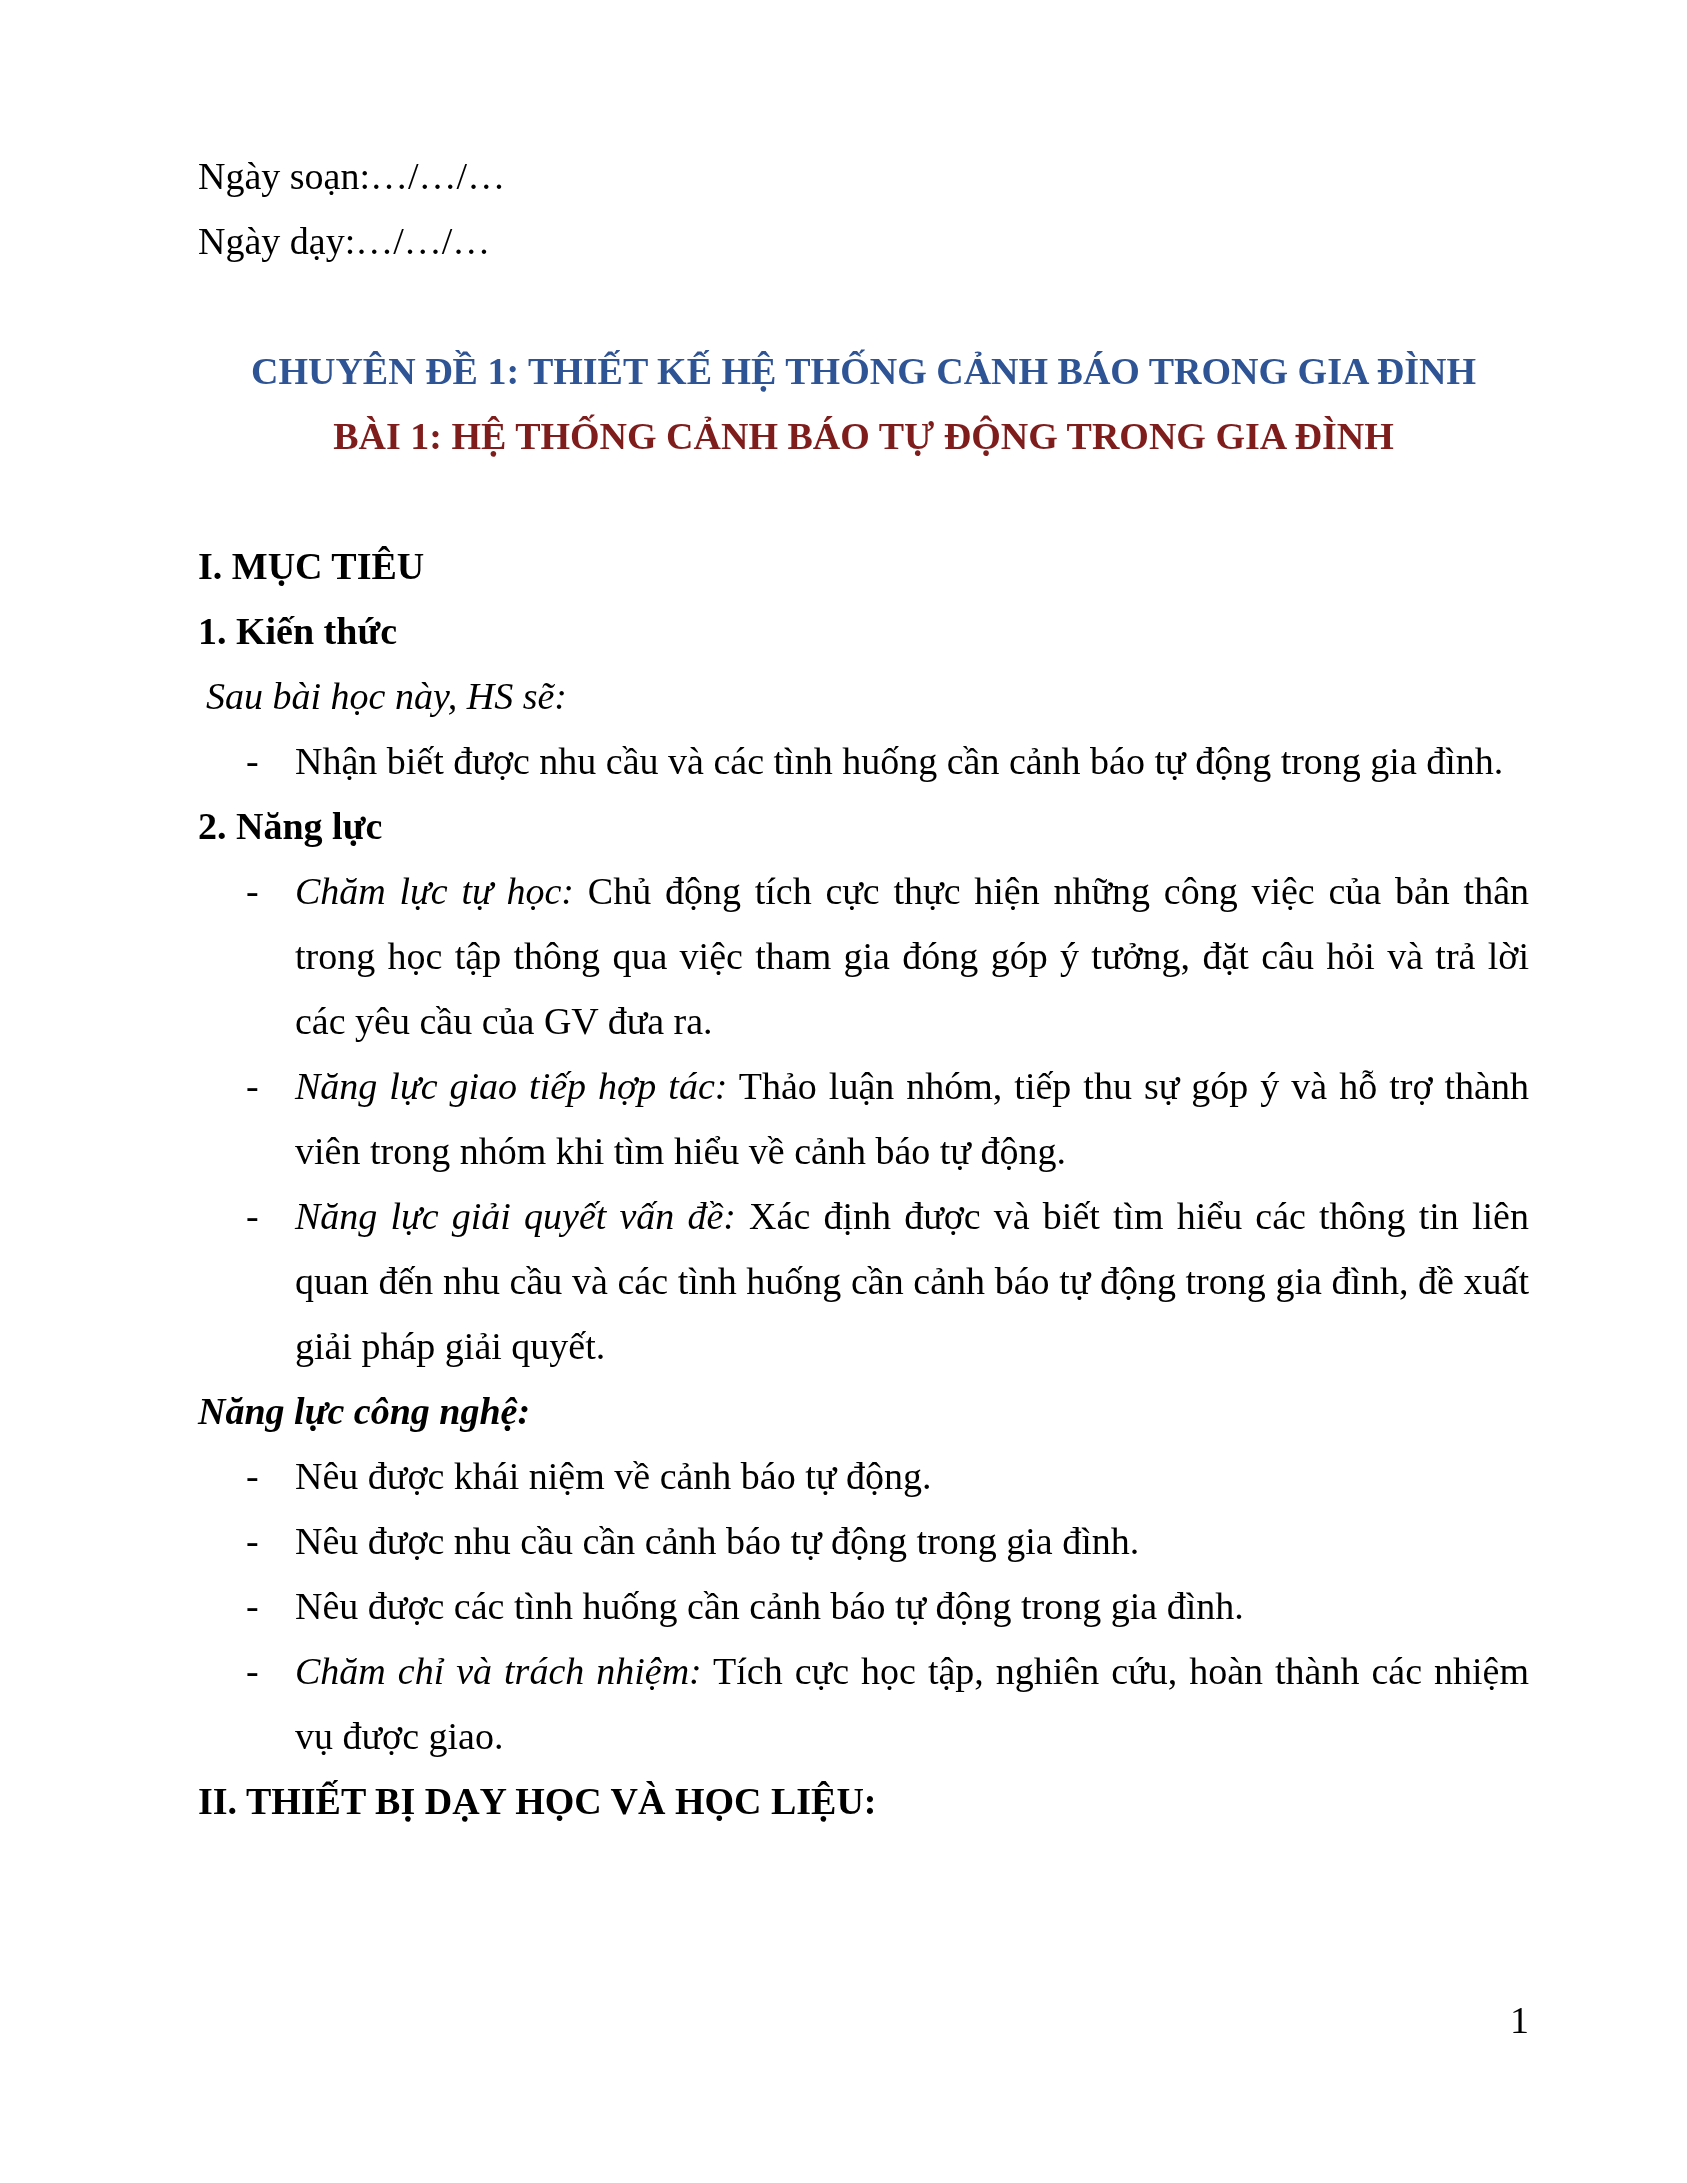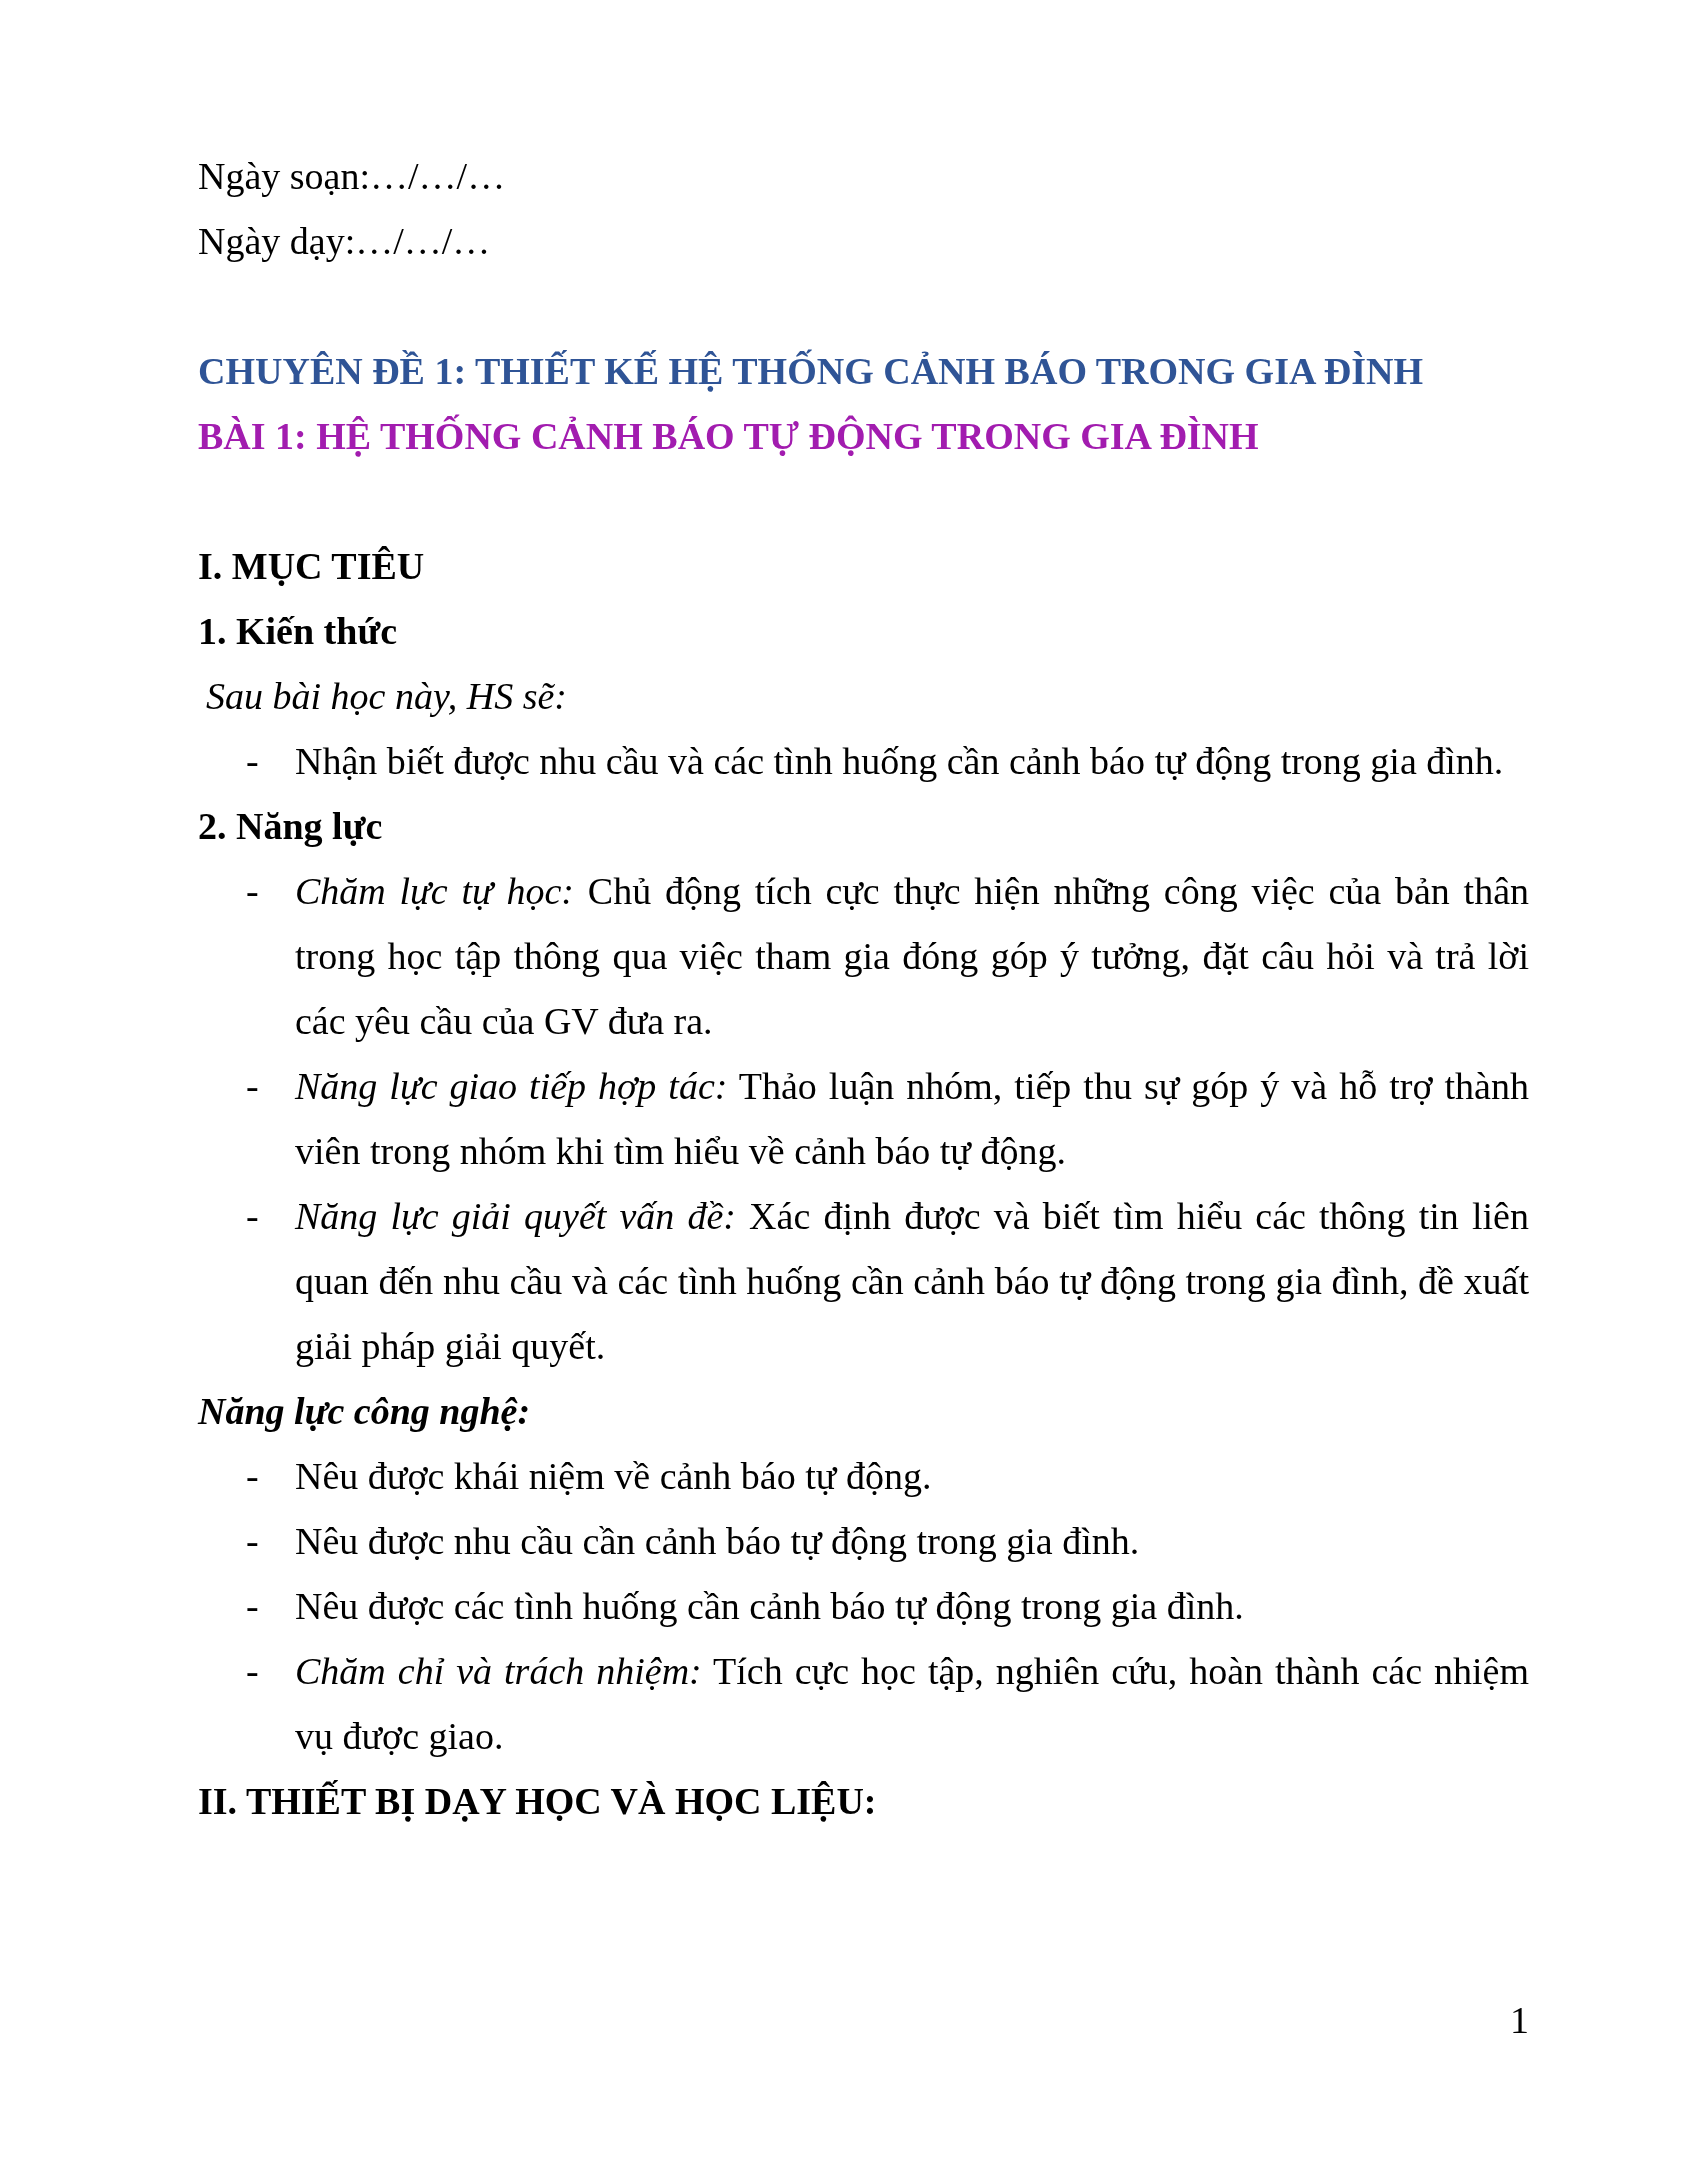--- a/index.html
+++ b/index.html
@@ -20,21 +20,21 @@
   .content {
     position: absolute;
     left: 198px;
     top: 144px;
     width: 1331px;
     font-size: 38px;
     line-height: 65px;
   }
   .line { margin: 0; padding: 0; font-size: 38px; line-height: 65px; font-weight: normal; }
   .blank-line { height: 65px; }
-  .doc-title { text-align: left; font-weight: bold; }
+  .doc-title { text-align: center; font-weight: bold; }
   .bold { font-weight: bold; }
   .italic { font-style: italic; margin-left: 8px; }
   .bold-italic { font-weight: bold; font-style: italic; }
   .bullet {
     position: relative;
     padding-left: 97px;
     text-align: justify;
     font-size: 38px;
     line-height: 65px;
   }
@@ -59,21 +59,21 @@
 
 <div class="page">
   <div class="content">
 
     <p class="line">Ngày soạn:…/…/…</p>
     <p class="line">Ngày dạy:…/…/…</p>
 
     <div class="blank-line"></div>
 
     <p class="line doc-title" style="color: rgb(47, 84, 150);">CHUYÊN ĐỀ 1: THIẾT KẾ HỆ THỐNG CẢNH BÁO TRONG GIA ĐÌNH</p>
-    <p class="line doc-title" style="color: #a21caf;">BÀI 1: HỆ THỐNG CẢNH BÁO TỰ ĐỘNG TRONG GIA ĐÌNH</p>
+    <p class="line doc-title" style="color: #7f1d1d;">BÀI 1: HỆ THỐNG CẢNH BÁO TỰ ĐỘNG TRONG GIA ĐÌNH</p>
 
     <div class="blank-line"></div>
 
     <p class="line bold">I. MỤC TIÊU</p>
 
     <p class="line bold">1. Kiến thức</p>
     <p class="line italic">Sau bài học này, HS sẽ:</p>
 
     <div class="bullet">
       <span class="dash">-</span>

